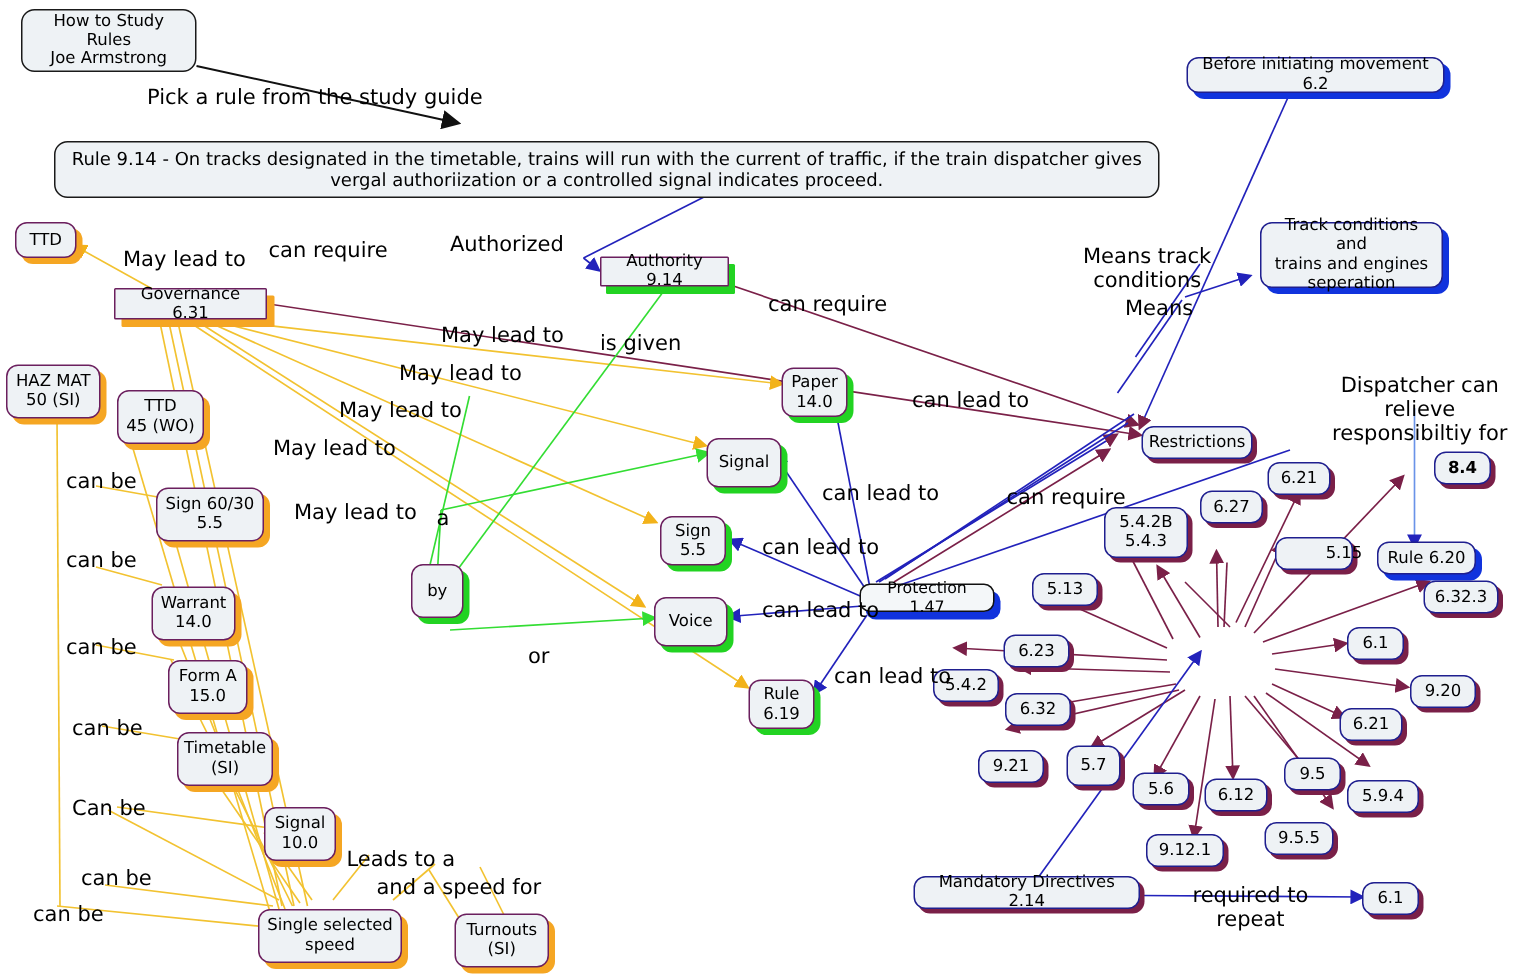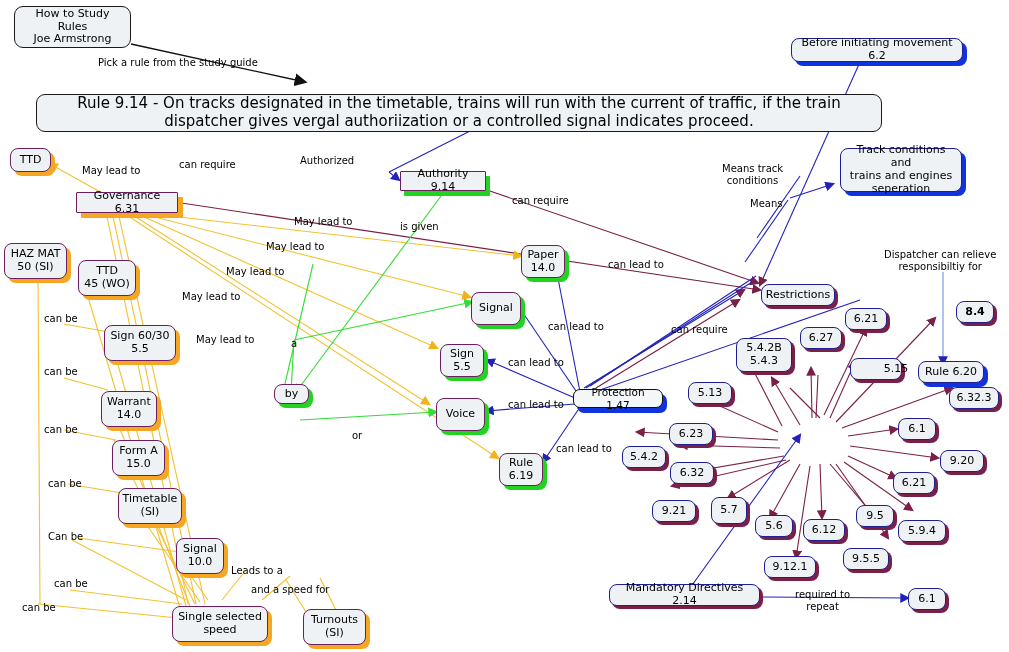--- a/index.html
+++ b/index.html
@@ -47,21 +47,21 @@
   
   .hub{
     position:absolute;background:transparent;border:0;box-shadow:none;
     font-size:10.5px;line-height:1.22;text-align:center;color:#000;z-index:6;
     white-space:pre-line;
   }
 
   
   .lbl{
     position:absolute;
-    font-size:10px;
+    font-size:14px;
     color:#000;
     background:transparent;
     white-space:pre-line;
     text-align:center;
     line-height:1.15;
     z-index:7;
   }
 </style>
 </head>
 <body>
@@ -190,21 +190,21 @@
 
       <path d="M690,588 L800,435" stroke="#2222bb" marker-end="url(#ar-blue)"></path>
 
       <path d="M760,597 L908,598" stroke="#2222bb" marker-end="url(#ar-blue)"></path>
     </g>
   </svg>
 
   <div class="node t-plain" style="left:14px;top:6px;width:117px;height:42px;">How to Study Rules
 Joe Armstrong</div>
 
-  <div class="node t-plain" style="left:36px;top:94px;width:846px;height:38px;font-size:15px;padding:4px 10px;">Rule 9.14 - On tracks designated in the timetable, trains will run with the current of traffic, if the train dispatcher gives vergal authoriization or a controlled signal indicates proceed.</div>
+  <div class="node t-plain" style="left:36px;top:94px;width:737px;height:38px;font-size:12px;padding:4px 10px;">Rule 9.14 - On tracks designated in the timetable, trains will run with the current of traffic, if the train dispatcher gives vergal authoriization or a controlled signal indicates proceed.</div>
 
   <div class="node t-orange" style="left:10px;top:148px;width:41px;height:24px;">TTD</div>
 
   <div class="node t-gov" style="left:76px;top:192px;width:102px;height:21px;">Governance 6.31</div>
 
   <div class="node t-auth" style="left:400px;top:171px;width:86px;height:20px;">Authority 9.14</div>
 
   <div class="node t-orange" style="left:4px;top:243px;width:63px;height:36px;">HAZ MAT
 50 (SI)</div>
 
@@ -233,21 +233,21 @@
 (SI)</div>
 
   <div class="node t-green" style="left:521px;top:245px;width:44px;height:33px;">Paper
 14.0</div>
 
   <div class="node t-green" style="left:471px;top:292px;width:50px;height:33px;">Signal</div>
 
   <div class="node t-green" style="left:440px;top:344px;width:44px;height:33px;">Sign
 5.5</div>
 
-  <div class="node t-green" style="left:274px;top:384px;width:35px;height:20px;">by</div>
+  <div class="node t-green" style="left:274px;top:376px;width:35px;height:36px;">by</div>
 
   <div class="node t-green" style="left:436px;top:398px;width:49px;height:33px;">Voice</div>
 
   <div class="node t-green" style="left:499px;top:453px;width:44px;height:33px;">Rule
 6.19</div>
 
   <div class="node t-protect" style="left:573px;top:389px;width:90px;height:19px;font-size:10.5px;">Protection 1.47</div>
 
   <div class="node t-blue" style="left:791px;top:38px;width:172px;height:24px;">Before initiating movement 6.2</div>
 

